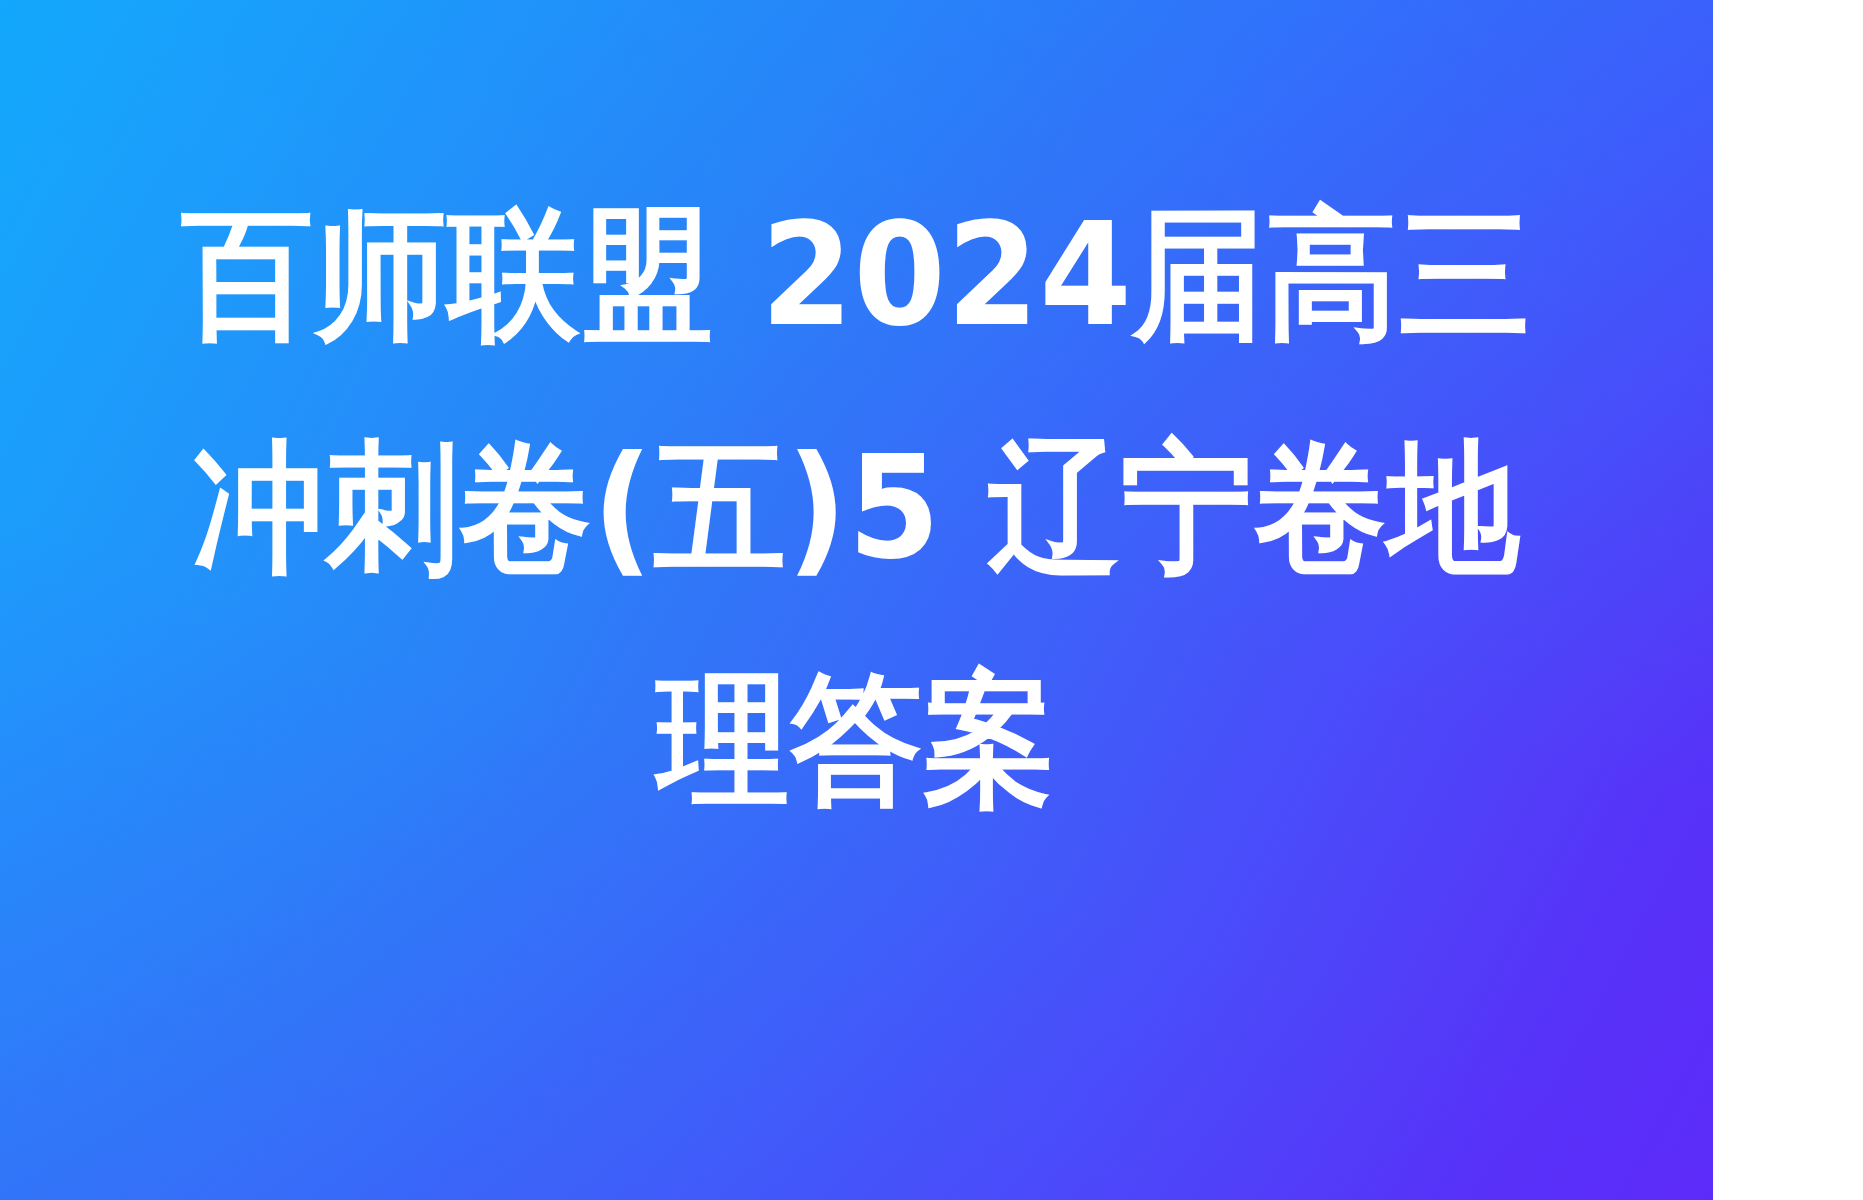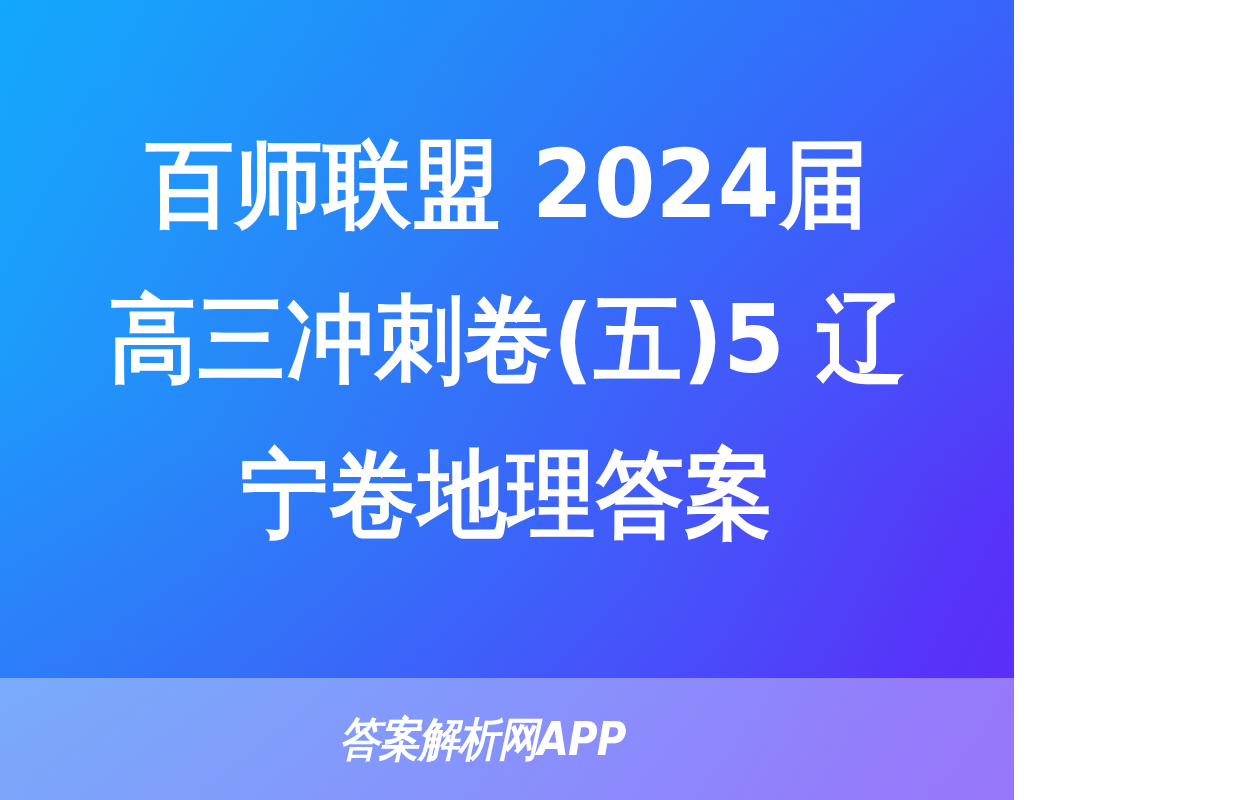--- a/index.html
+++ b/index.html
@@ -9,21 +9,21 @@
     background: #ffffff;
   }
 
   body {
     font-family: "Liberation Sans", "DejaVu Sans", sans-serif;
   }
 
   
   .poster {
     position: relative;
-    width: 1014px;
+    width: 1142px;
     height: 800px;
     overflow: hidden;
     box-sizing: border-box;
     text-decoration: underline;
   }
 
   
   .poster-bg {
     position: absolute;
     inset: 0;
@@ -111,17 +111,14 @@
 <body>
 
 <div class="poster">
 
   <div class="poster-bg"></div>
 
   <div class="headline-wrap">
     <h1 class="headline">百师联盟 2024届高三冲刺卷(五)5 辽宁卷地理答案</h1>
   </div>
 
-  <div class="footer-band">
-    <div class="footer-brand">答案解析网APP</div>
-  </div>
 
 </div>
 
 </body></html>

